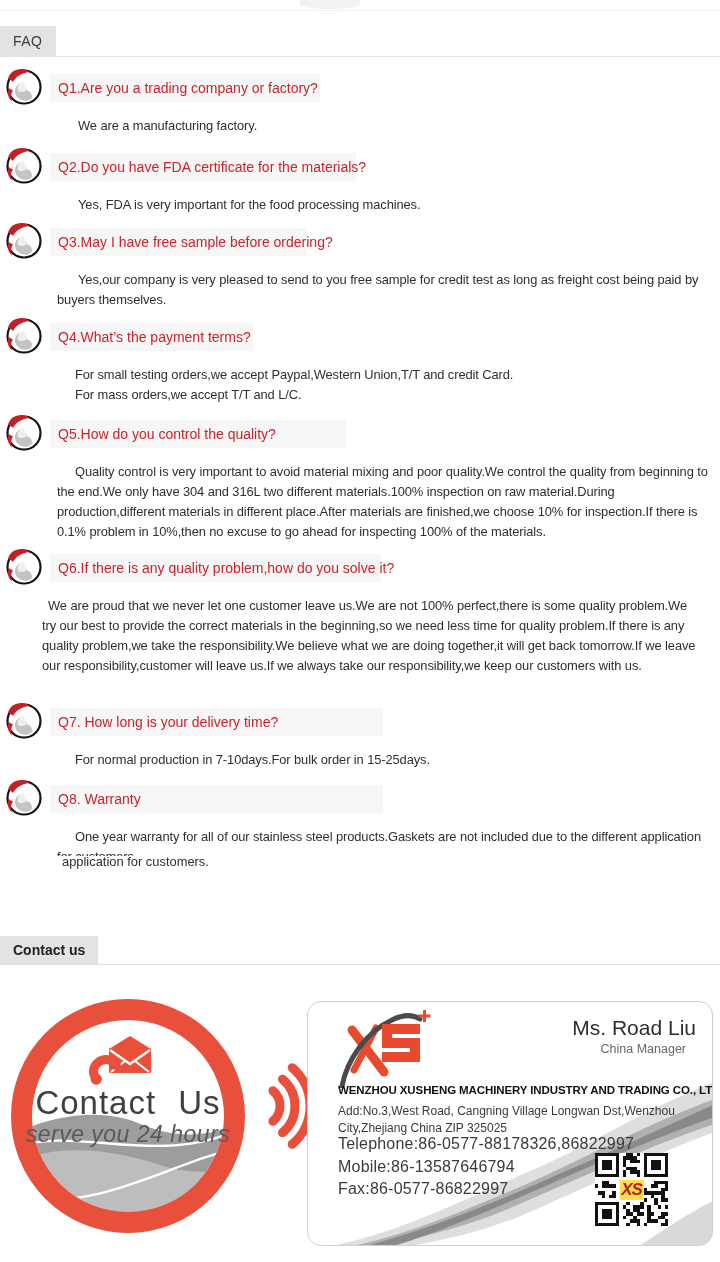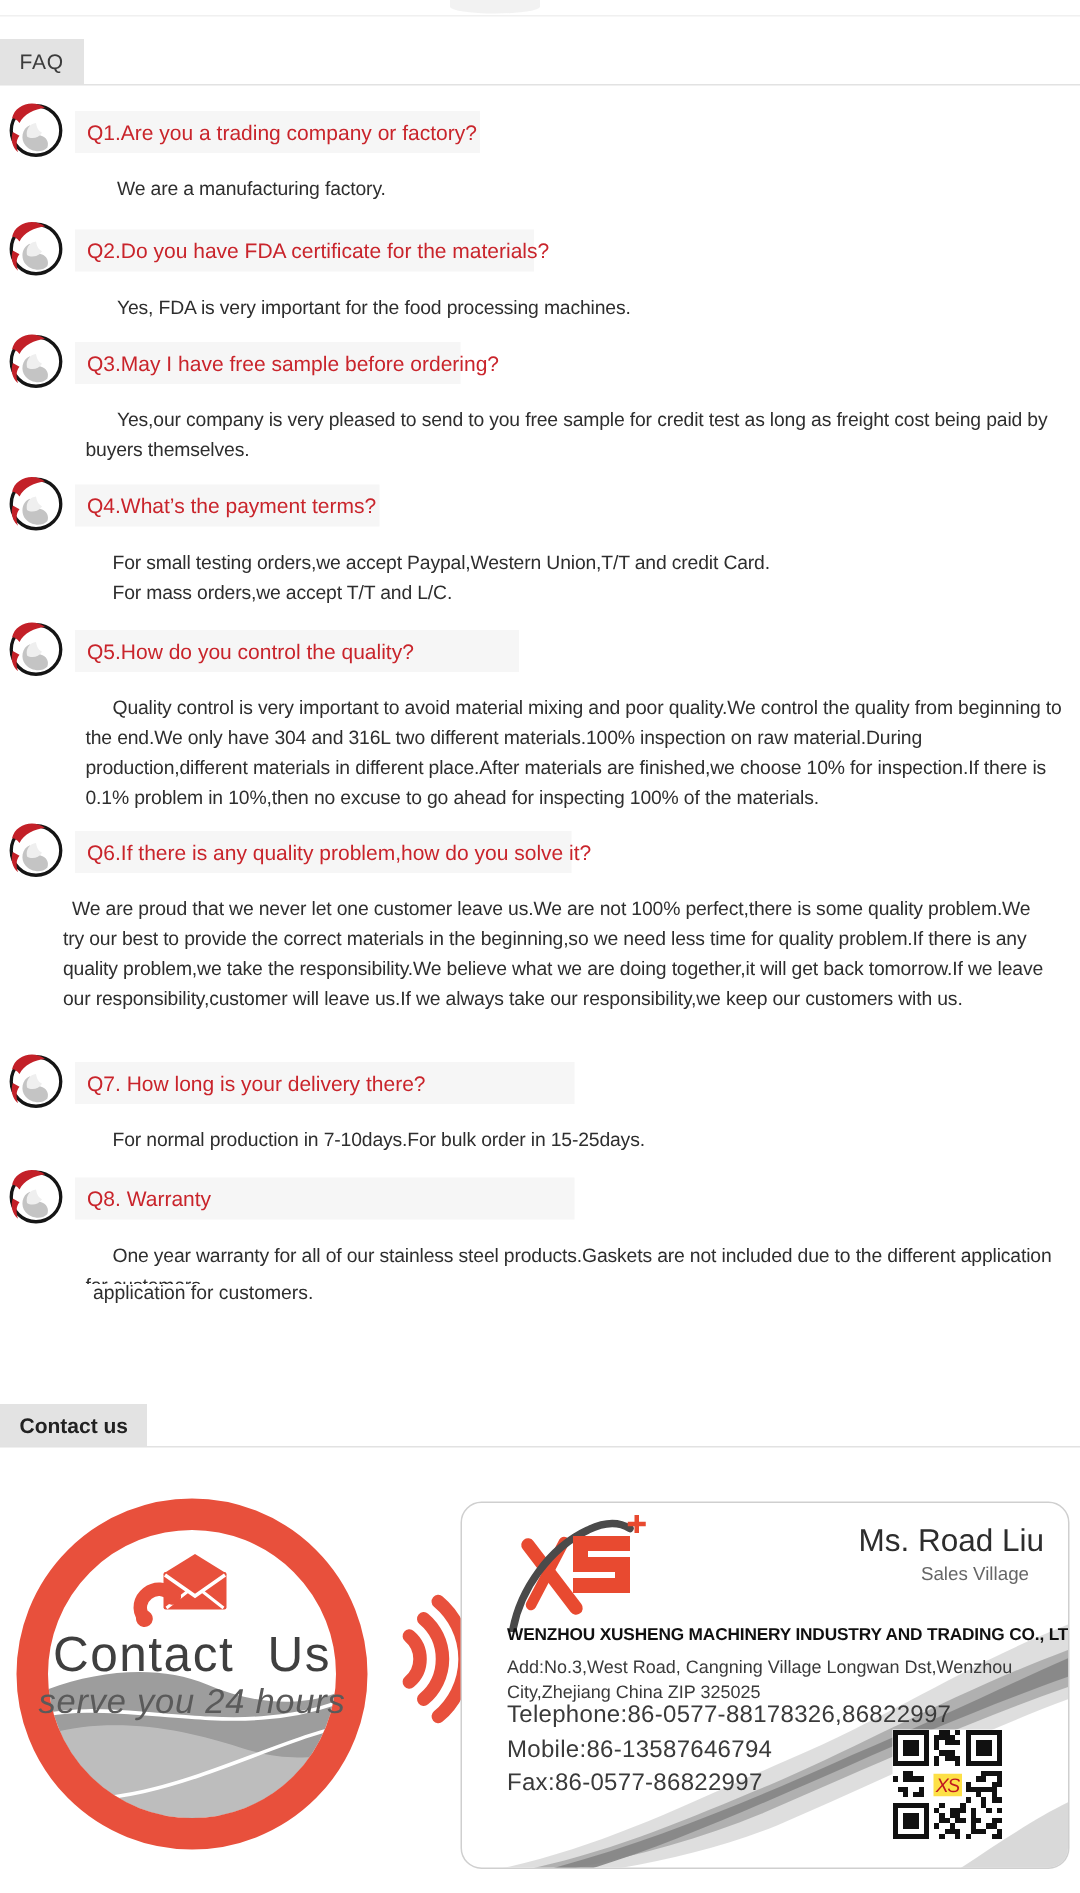--- a/index.html
+++ b/index.html
@@ -49,22 +49,22 @@
   .person-name{position:absolute;right:16px;top:14px;font-size:21px;color:#2d2d2d;}
   .person-title{position:absolute;right:26px;top:40px;font-size:12.5px;color:#666;}
   .company{position:absolute;left:30px;top:82px;font-size:11.5px;font-weight:bold;color:#101010;
            white-space:nowrap;letter-spacing:-.1px;}
   .address{position:absolute;left:30px;top:101px;width:340px;font-size:12px;line-height:16.5px;color:#3a3a3a;}
   .contact-line{position:absolute;left:30px;font-size:16px;color:#3a3a3a;letter-spacing:.2px;}
   .tel{top:133px}.mob{top:156px}.fax{top:178px}
   .qr{position:absolute;left:287px;top:151px;width:73px;height:73px;background:#fff;}
   .qr svg{position:absolute;left:0;top:0;}
   .qr-center{position:absolute;left:50%;top:50%;transform:translate(-50%,-50%);
-             background:#fde047;color:#c0191f;font-weight:normal;font-style:italic;
-             font-size:13px;padding:0 2px;letter-spacing:-1px;}
+             background:#fde047;color:#c0191f;font-weight:bold;font-style:italic;
+             font-size:17px;padding:0 2px;letter-spacing:-1px;}
 </style>
 </head>
 <body>
 
 <div class="page">
   <div class="topline"></div>
   <div class="remnant"></div>
 
   <div class="tab tab-faq">
       <span>FAQ</span>
@@ -145,21 +145,21 @@
   </div>
 
   <div class="faq-item q7">
     <svg class="q-icon" viewBox="0 0 40 40" width="40" height="40">
       <circle cx="21" cy="21" r="16.5" fill="#fff" stroke="#151515" stroke-width="2.2"></circle>
       <path d="M5,13 C7,3 20,0 27,6 C20,6.5 13,10 10,16 C8,13.5 6,12.6 5,13 Z" fill="#c32028"></path>
       <path d="M5.5,22 C4,27 5,32 9,35.5 C7.5,31 7.8,27 10,24.5 C8.4,23.6 6.8,22.8 5.5,22 Z" fill="#c32028"></path>
       <path d="M14,31 C10.5,27 11.5,19.5 17,17.5 C17.5,21 20,23.5 24,24.3 C28,25.2 30,29 28.5,32.5 C24.5,36.5 17.5,35 14,31 Z" fill="#c4c4c4"></path>
       <path d="M15,25 C14,20 17,16.5 21,16 C21.5,19.5 23,21.5 25,22.5 C23,26 18,27 15,25 Z" fill="#efefef"></path>
     </svg>
-    <div class="qbar"><span>Q7. How long is your delivery there?</span></div>
+    <div class="qbar"><span>Q7. How long is your delivery time?</span></div>
     <div class="answer">For normal production in 7-10days.For bulk order in 15-25days.</div>
   </div>
 
   <div class="faq-item q8">
     <svg class="q-icon" viewBox="0 0 40 40" width="40" height="40">
       <circle cx="21" cy="21" r="16.5" fill="#fff" stroke="#151515" stroke-width="2.2"></circle>
       <path d="M5,13 C7,3 20,0 27,6 C20,6.5 13,10 10,16 C8,13.5 6,12.6 5,13 Z" fill="#c32028"></path>
       <path d="M5.5,22 C4,27 5,32 9,35.5 C7.5,31 7.8,27 10,24.5 C8.4,23.6 6.8,22.8 5.5,22 Z" fill="#c32028"></path>
       <path d="M14,31 C10.5,27 11.5,19.5 17,17.5 C17.5,21 20,23.5 24,24.3 C28,25.2 30,29 28.5,32.5 C24.5,36.5 17.5,35 14,31 Z" fill="#c4c4c4"></path>
       <path d="M15,25 C14,20 17,16.5 21,16 C21.5,19.5 23,21.5 25,22.5 C23,26 18,27 15,25 Z" fill="#efefef"></path>
@@ -229,21 +229,21 @@
         <rect x="52" y="16" width="10" height="24"></rect>
         <rect x="52" y="30" width="38" height="10"></rect>
         <rect x="80" y="30" width="10" height="24"></rect>
         <rect x="52" y="44" width="38" height="10"></rect>
         <rect x="93" y="2" width="3" height="12"></rect>
         <rect x="88.5" y="6.5" width="12" height="3"></rect>
       </g>
     </svg>
 
     <div class="person-name">Ms. Road Liu</div>
-    <div class="person-title">Sales Village</div>
+    <div class="person-title">China Manager</div>
     <div class="company">WENZHOU XUSHENG MACHINERY INDUSTRY AND TRADING CO., LTD.</div>
     <div class="address">Add:No.3,West Road, Cangning Village Longwan Dst,Wenzhou City,Zhejiang China ZIP 325025</div>
     <div class="contact-line tel">Telephone:86-0577-88178326,86822997</div>
     <div class="contact-line mob">Mobile:86-13587646794</div>
     <div class="contact-line fax">Fax:86-0577-86822997</div>
 
     <div class="qr">
       <svg id="qrsvg" width="73" height="73" viewBox="0 0 21 21" shape-rendering="crispEdges">
           <rect x="0" y="9" width="1" height="1" fill="#111"></rect>
           <rect x="1" y="11" width="1" height="1" fill="#111"></rect>

